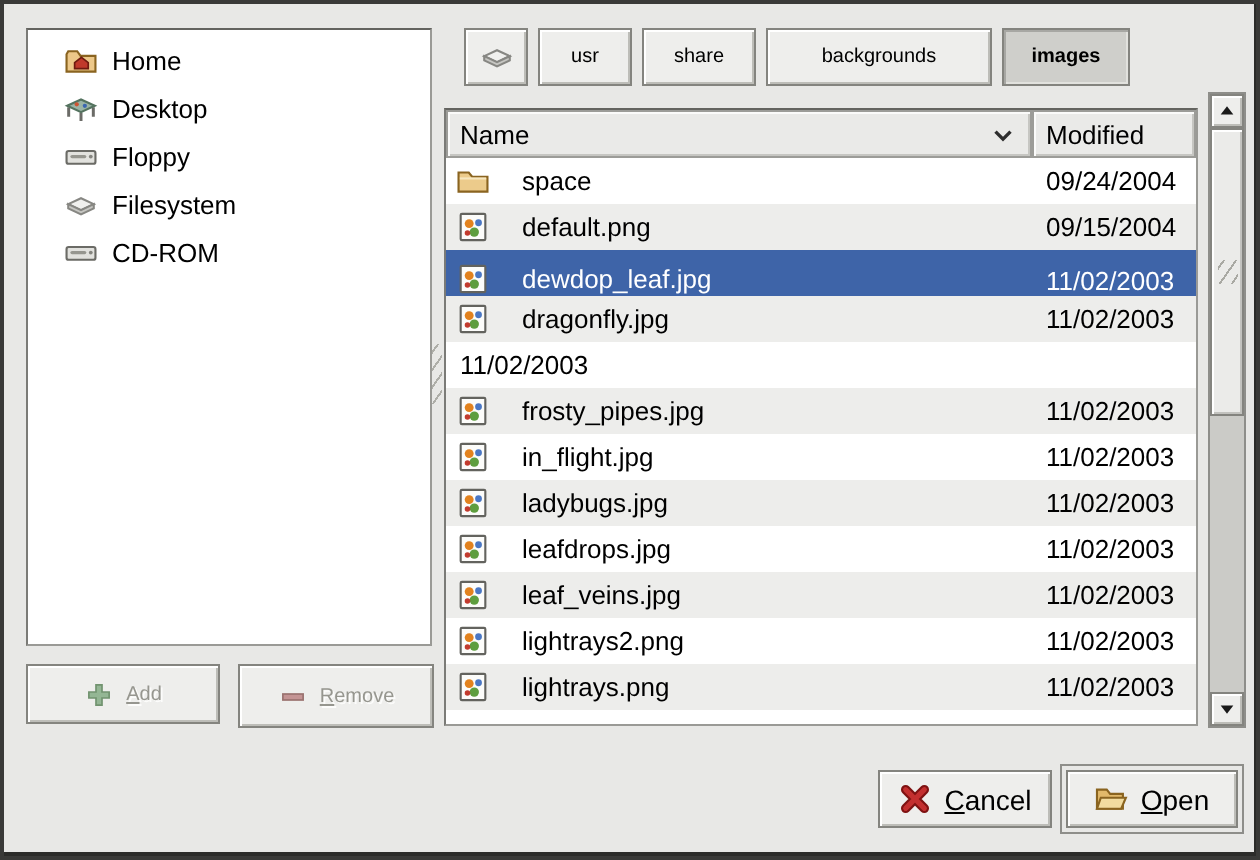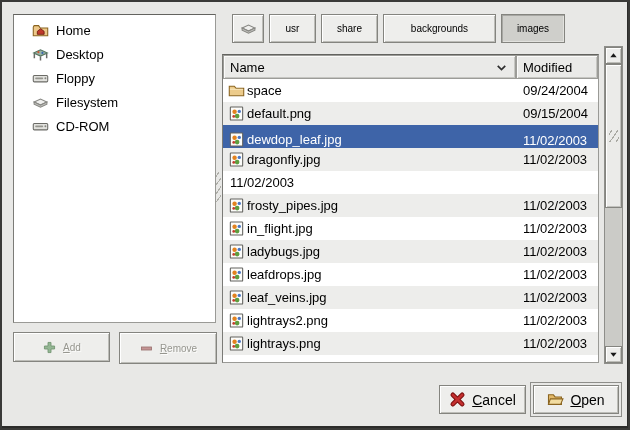--- a/index.html
+++ b/index.html
@@ -34,21 +34,21 @@
   .gbtn.disabled{color:#96968f;text-shadow:1px 1px 0 #fcfcfb;}
   .btn-add{left:13px;top:332px;width:97px;height:30px;}
   .btn-remove{left:119px;top:332px;width:98px;height:32px;}
   .btn-cancel{left:439px;top:385px;width:87px;height:29px;font-size:14px;}
   .btn-open{left:533px;top:385px;width:86px;height:29px;font-size:14px;
     box-shadow:inset 1px 1px 0 #ffffff, inset -1px -1px 0 #bdbdb8, 0 0 0 2px #e8e8e6, 0 0 0 3px #8e8e8a;}
 
   
   .crumb{top:14px;height:29px;}
   .crumb.active{
-    background:#cfcfcb;font-weight:normal;
+    background:#cfcfcb;font-weight:bold;
     box-shadow:inset 1px 1px 0 #a7a7a3, inset -1px -1px 0 #e2e2de;
   }
 
   
   .pane{
     position:absolute;left:222px;top:54px;width:377px;height:309px;background:#fff;
     border:1px solid #9a9a96;border-top-color:#63635f;border-left-color:#7b7b77;
     overflow:hidden;
   }
   .lheader{display:flex;height:24px;}
@@ -56,21 +56,21 @@
     background:#eaeae8;border:1px solid #9c9c98;
     box-shadow:inset 1px 1px 0 #fbfbfa, inset -1px -1px 0 #c6c6c2;
     display:flex;align-items:center;padding:0 6px;cursor:default;
   }
   .hname{flex:1;justify-content:space-between;}
   .hmod{width:82px;}
   .rows{position:relative;}
   .row{height:23px;display:flex;align-items:center;cursor:default;}
   .row:nth-child(even){background:#ededeb;}
   .row.selected{background:#3e64a8;color:#fff;align-items:flex-end;}
-  .cname{flex:1;display:flex;align-items:center;gap:2px;padding-left:5px;min-width:0;white-space:nowrap;overflow:hidden;}
+  .cname{flex:1;display:flex;align-items:center;gap:16px;padding-left:5px;min-width:0;white-space:nowrap;overflow:hidden;}
   .cmod{width:82px;padding-left:7px;white-space:nowrap;}
 
   
   .vscroll{position:absolute;left:604px;top:46px;width:19px;height:318px;
     background:#cbcbc7;border:1px solid #8e8e8a;}
   .sbtn{position:absolute;left:0;width:17px;height:17px;background:#eeeeec;
     border:1px solid #84847f;box-shadow:inset 1px 1px 0 #ffffff, inset -1px -1px 0 #bdbdb8;
     display:flex;align-items:center;justify-content:center;padding:0;}
   .sbtn svg{width:11px;height:11px;}
   .sb-up{top:0;}

